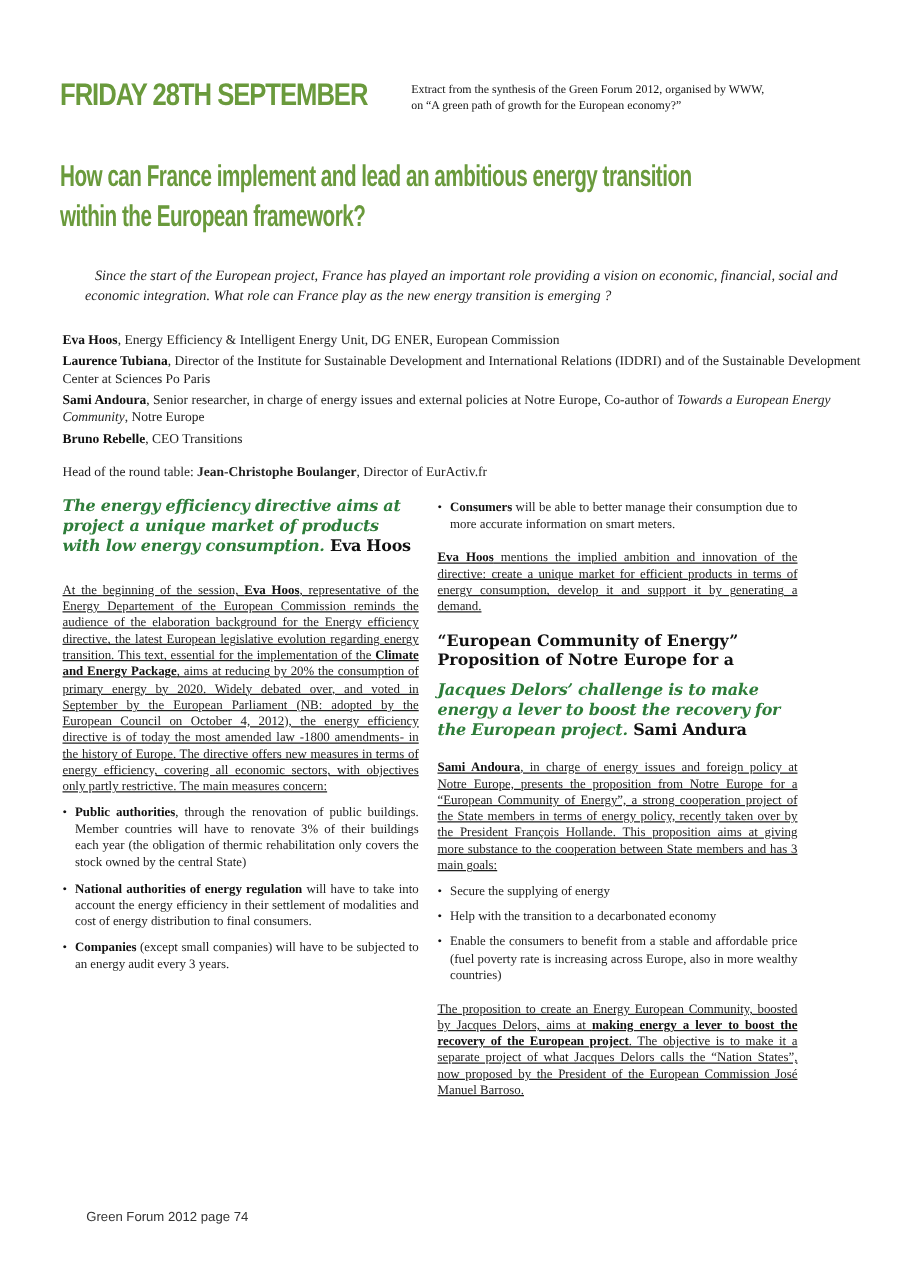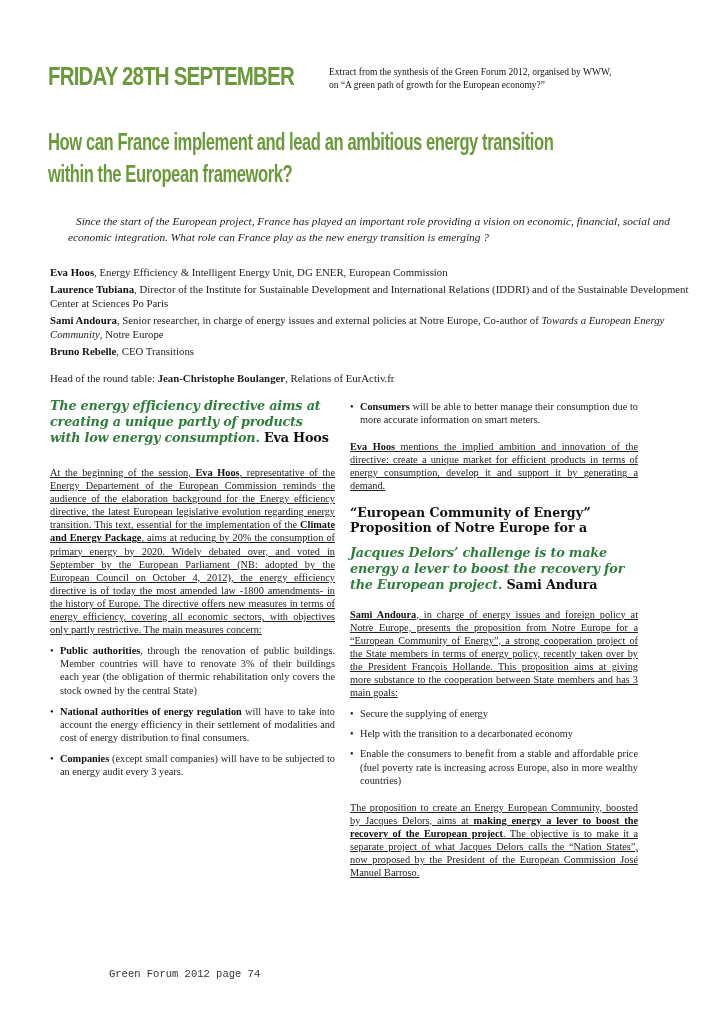--- a/index.html
+++ b/index.html
@@ -18,21 +18,21 @@
     .col-right { left: 350px; top: 400px; width: 288px; }
     .subhead { font-family: "DejaVu Serif", serif; font-style: italic; font-weight: bold; font-size: 12.8px; line-height: 16px; color: #2e7d3a; letter-spacing: -0.2px; }
     .subhead .author { font-style: normal; color: #111; font-weight: bold; }
     .para { text-align: justify; margin: 0; text-decoration: underline; }
     .para b { color: #111; }
     ul.bullets { list-style: none; margin: 0; padding: 0; }
     ul.bullets li { position: relative; padding-left: 10px; text-align: justify; }
     ul.bullets li::before { content: "\2022"; position: absolute; left: 0; top: 0; color: #111; }
     ul.bullets li b { color: #111; }
     .section-head { font-family: "DejaVu Serif", serif; font-weight: bold; font-size: 12.6px; line-height: 15px; color: #111; }
-    .footer { position: absolute; left: 69px; top: 968px; font-family: Liberation Mono, monospace; font-size: 10.5px; color: #333; margin-left: 40px; }
+    .footer { position: absolute; left: 69px; top: 968px; font-family: Liberation Sans, sans-serif; font-size: 10.5px; color: #333; }
   </style>
 </head>
 <body>
 
 <div class="date-header">FRIDAY 28TH SEPTEMBER</div>
 
 <div class="extract">
   <div>Extract from the synthesis of the Green Forum 2012, organised by WWW,</div>
   <div>on “A green path of growth for the European economy?”</div>
 </div>
@@ -44,24 +44,24 @@
 
 <div class="intro"><span class="indent"></span><span>Since the start of the European project, France has played an important role providing a vision on economic, financial, social and economic integration. What role can France play as the new energy transition is emerging ?</span></div>
 
 <div class="speakers">
   <div class="speaker"><b>Eva Hoos</b><span>, Energy Efficiency &amp; Intelligent Energy Unit, DG ENER, European Commission</span></div>
   <div class="speaker"><b>Laurence Tubiana</b><span>, Director of the Institute for Sustainable Development and International Relations (IDDRI) and of the Sustainable Development Center at Sciences Po Paris</span></div>
   <div class="speaker"><b>Sami Andoura</b><span>, Senior researcher, in charge of energy issues and external policies at Notre Europe, Co-author of </span><i>Towards a European Energy Community</i><span>, Notre Europe</span></div>
   <div class="speaker"><b>Bruno Rebelle</b><span>, CEO Transitions</span></div>
 </div>
 
-<div class="roundtable"><span>Head of the round table: </span><b>Jean-Christophe Boulanger</b><span>, Relations of EurActiv.fr</span></div>
+<div class="roundtable"><span>Head of the round table: </span><b>Jean-Christophe Boulanger</b><span>, Director of EurActiv.fr</span></div>
 
 <div class="col col-left">
-  <div class="subhead"><span>The energy efficiency directive aims at creating a unique partly of products with low energy consumption.</span> <span class="author">Eva Hoos</span></div>
+  <div class="subhead"><span>The energy efficiency directive aims at project a unique market of products with low energy consumption.</span> <span class="author">Eva Hoos</span></div>
   <p class="para" style="margin-top:20px;"><span>At the beginning of the session, </span><b>Eva Hoos</b><span>, representative of the Energy Departement of the European Commission reminds the audience of the elaboration background for the Energy efficiency directive, the latest European legislative evolution regarding energy transition. This text, essential for the implementation of the </span><b>Climate and Energy Package</b><span>, aims at reducing by 20% the consumption of primary energy by 2020. Widely debated over, and voted in September by the European Parliament (NB: adopted by the European Council on October 4, 2012), the energy efficiency directive is of today the most amended law -1800 amendments- in the history of Europe. The directive offers new measures in terms of energy efficiency, covering all economic sectors, with objectives only partly restrictive. The main measures concern:</span></p>
   <ul class="bullets" style="margin-top:8px;">
     <li style="margin-bottom:8px;"><b>Public authorities</b><span>, through the renovation of public buildings. Member countries will have to renovate 3% of their buildings each year (the obligation of thermic rehabilitation only covers the stock owned by the central State)</span></li>
     <li style="margin-bottom:8px;"><b>National authorities of energy regulation</b><span> will have to take into account the energy efficiency in their settlement of modalities and cost of energy distribution to final consumers.</span></li>
     <li><b>Companies</b><span> (except small companies) will have to be subjected to an energy audit every 3 years.</span></li>
   </ul>
 </div>
 
 <div class="col col-right">
   <ul class="bullets">

